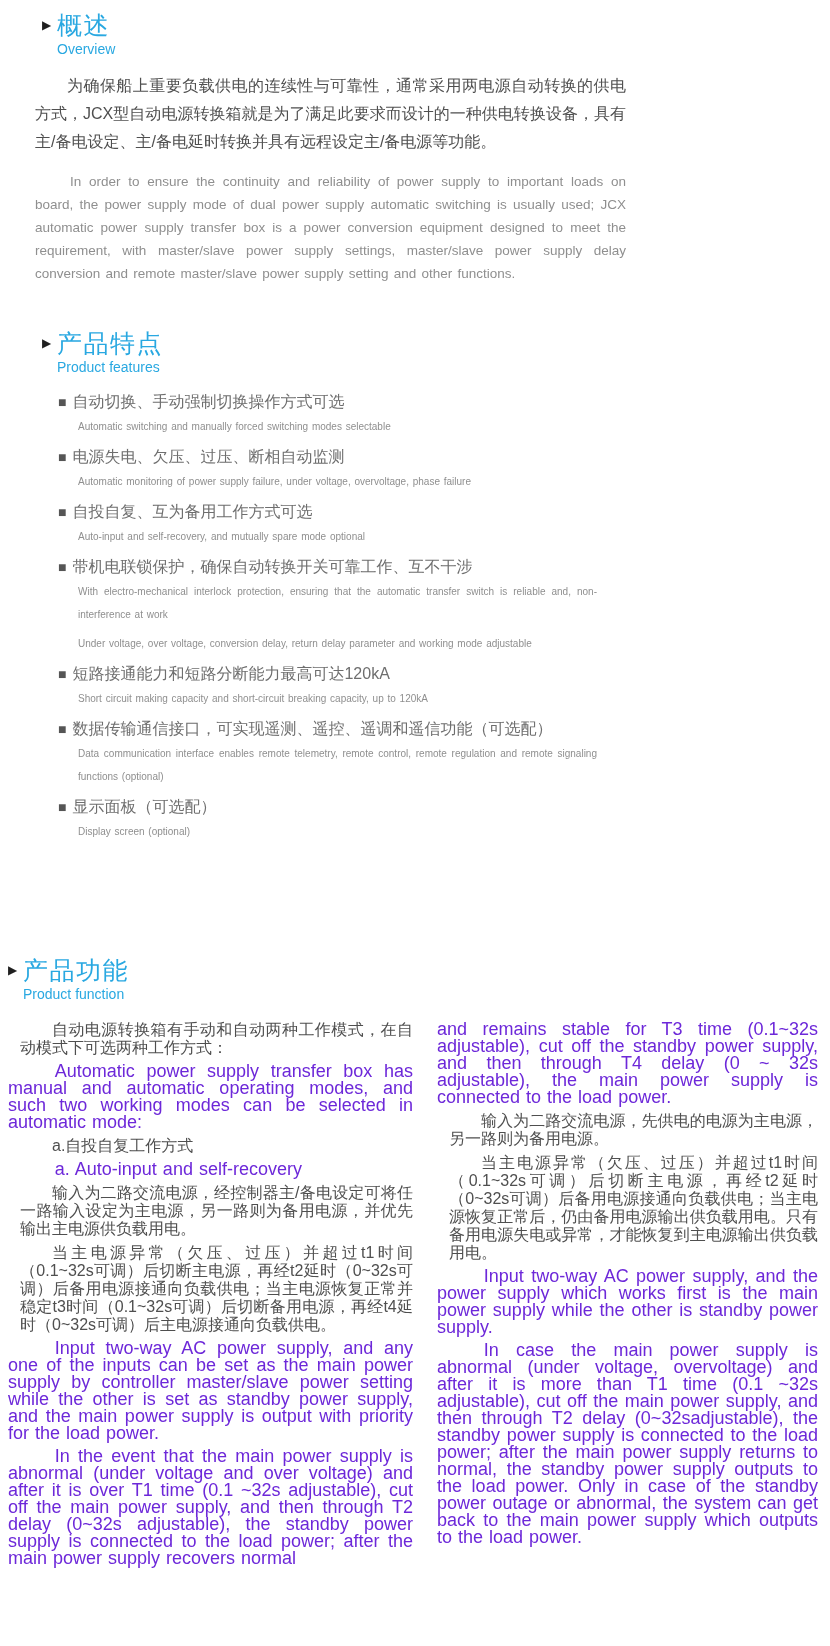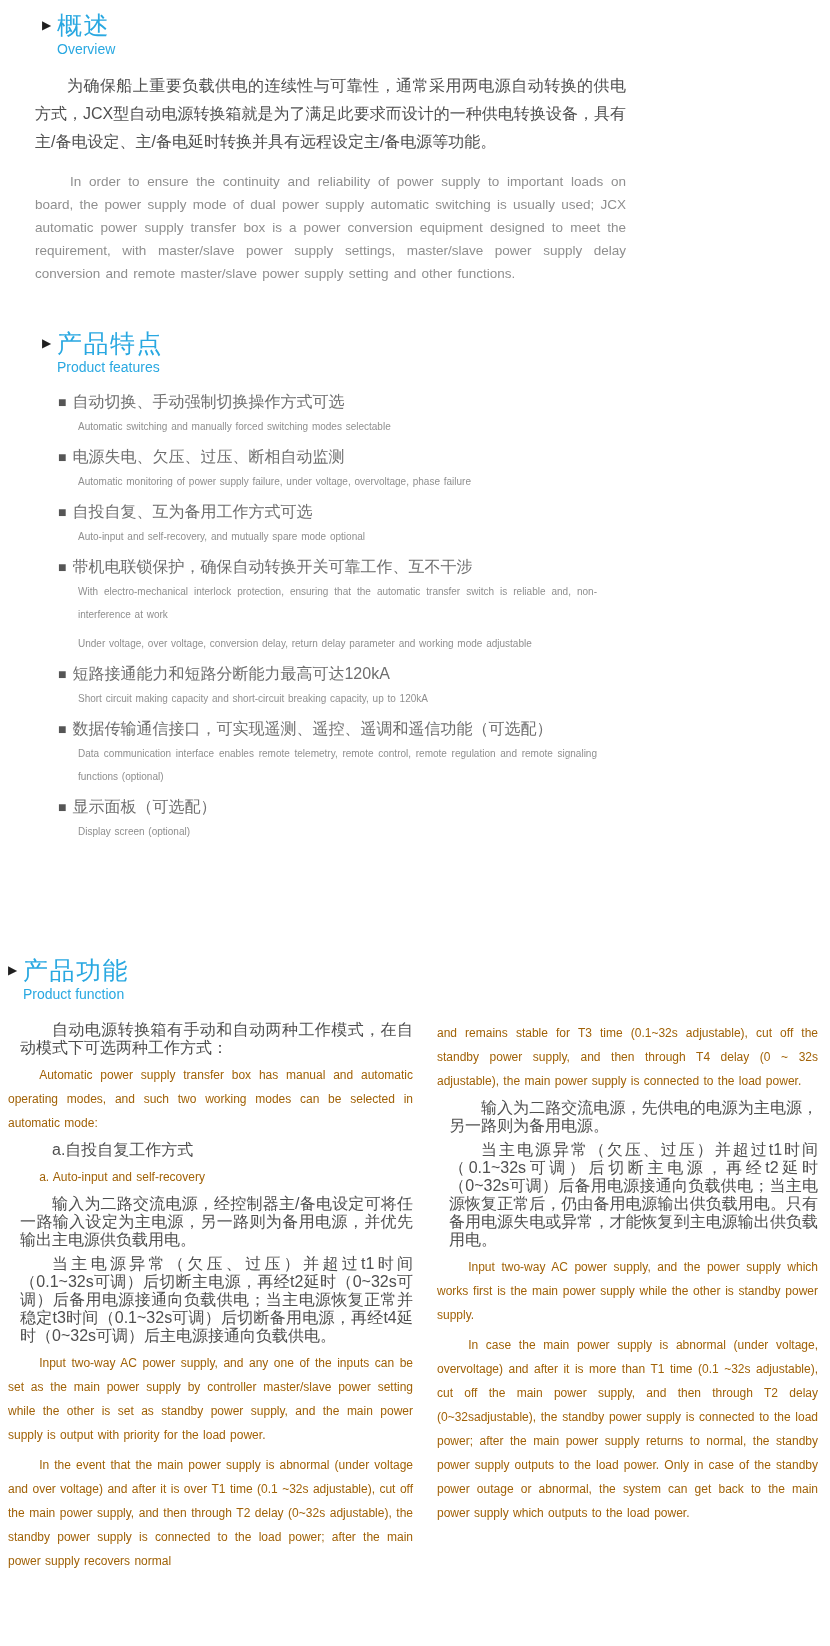--- a/index.html
+++ b/index.html
@@ -31,21 +31,21 @@
   .feat-en { color:#8f8f8f; font-size:10px; line-height:23px; margin-left:20px; text-align:justify; word-spacing:1px; }
 
   
   .sec-function { position:absolute; left:8px; top:955px; width:815px; }
   .cols { display:flex; margin-top:18px; }
   .col-left { width:405px; flex:0 0 auto; }
   .col-right { width:381px; flex:0 0 auto; margin-left:24px; }
   .col p { text-align:justify; }
   .col p + p { margin-top:6px; }
   .col .cn { color:#4f4f4f; font-size:16px; line-height:18px;margin-left:12px; }
-  .col .en { color:#a16207; font-size:12px; line-height:24px; word-spacing:1px; }
+  .col .en { color:#6d28d9; font-size:18px; line-height:17px; word-spacing:1px; }
   .col .ind { text-indent:2em; }
   .col .en.ind { text-indent:2.6em; }
 </style>
 </head>
 <body>
 
 <div class="page">
 
   <section class="sec-overview">
     <div class="sec-head inset">

